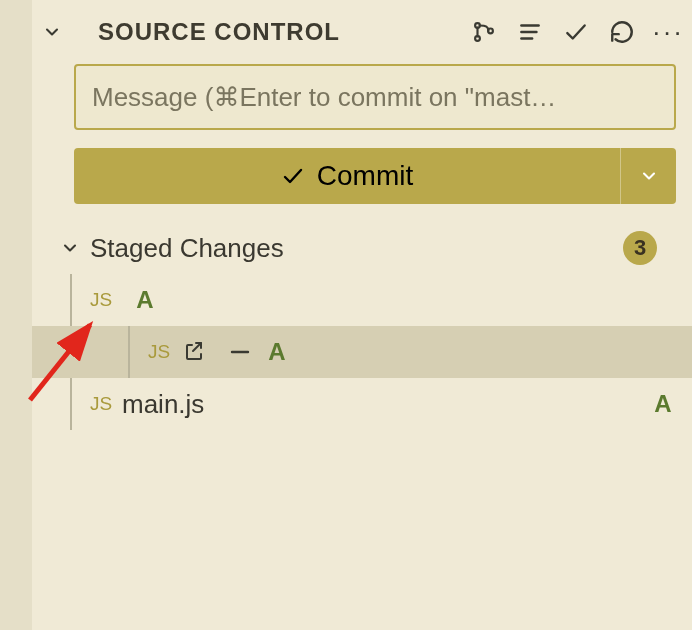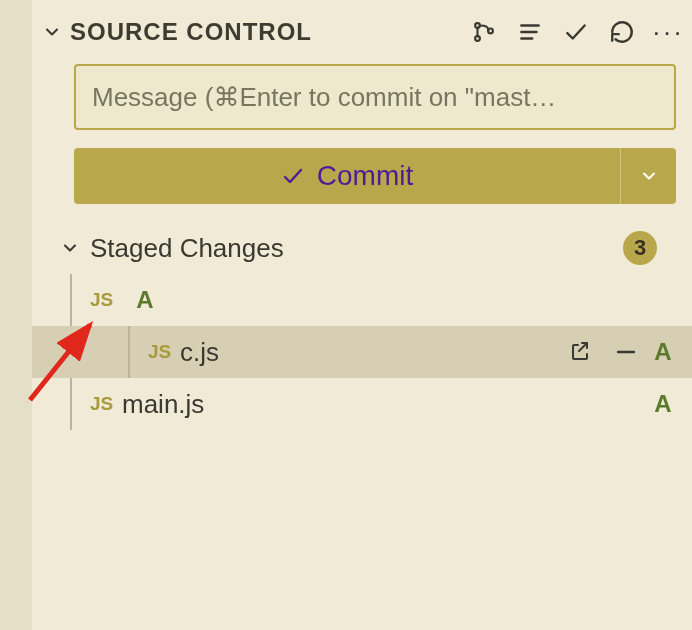--- a/index.html
+++ b/index.html
@@ -22,20 +22,21 @@
     position: absolute;
     left: 32px; right: 0; top: 0; bottom: 0;
     display: flex;
     flex-direction: column;
   }
   .header {
     display: flex;
     align-items: center;
     height: 52px;
     padding: 12px 10px 0 8px;
+    gap: 28px;
   }
   .header .chev {
     width: 24px; height: 24px;
     display:flex; align-items:center; justify-content:center;
     color:#3a3a32;
   }
   .header-title {
     font-weight:700;
     letter-spacing:1px;
     font-size:24px;
@@ -68,21 +69,21 @@
   }
   .msg-input::placeholder { color:#7a755f; }
   .commit-row {
     margin-top:18px;
     display:flex;
     height:56px;
   }
   .commit-btn {
     flex:1;
     background:#b9a84b;
-    color:#4c1d95;
+    color:#000000;
     border:none;
     border-radius:4px 0 0 4px;
     font-size:28px;
     font-weight:400;
     display:flex;
     align-items:center;
     justify-content:center;
     gap:12px;
     cursor:pointer;
   }
@@ -125,21 +126,21 @@
     padding-right:18px;
   }
   .file-row .indent-line {
     width:2px;
     background:#b9b49c;
     align-self:stretch;
     margin-left:38px;
     margin-right:18px;
   }
   .js-icon {
-    font-weight:700;
+    font-weight:400;
     font-size:19px;
     color:#a99a3c;
     width:32px;
     letter-spacing:0;
   }
   .file-name { font-size:26px; color:#3a3830; flex:1; }
   .row-actions { display:flex; align-items:center; gap:18px; color:#3a3a32; }
   .status-letter { font-size:24px; font-weight:600; color:#5b7a2e; margin-left:12px; width:22px; text-align:center; }
   .file-row.selected { background:#d6cfb3; }
   .file-row.selected .indent-line { background:#d6cfb3; }
@@ -238,21 +239,20 @@
 
     <div id="staged-files">
         <div class="file-row">
           <div class="indent-line"></div>
           <span class="js-icon">JS</span>
           <span class="status-letter">A</span>
         </div>
         <div class="file-row selected">
           <div class="indent-line"></div>
           <span class="js-icon">JS</span>
-          <span class="file-name">c.js</span>
           <span class="row-actions">
             <span class="hicon">
               <svg width="24" height="24" viewBox="0 0 24 24" fill="none" stroke="currentColor" stroke-width="2" stroke-linecap="round" stroke-linejoin="round">
                 <path d="M14 3h5v5"></path>
                 <path d="M19 3l-8 8"></path>
                 <path d="M19 14v4a1 1 0 0 1-1 1H6a1 1 0 0 1-1-1V6a1 1 0 0 1 1-1h4"></path>
               </svg>
             </span>
             <span class="hicon">
               <svg width="24" height="24" viewBox="0 0 24 24" fill="none" stroke="currentColor" stroke-width="2.4" stroke-linecap="round">

